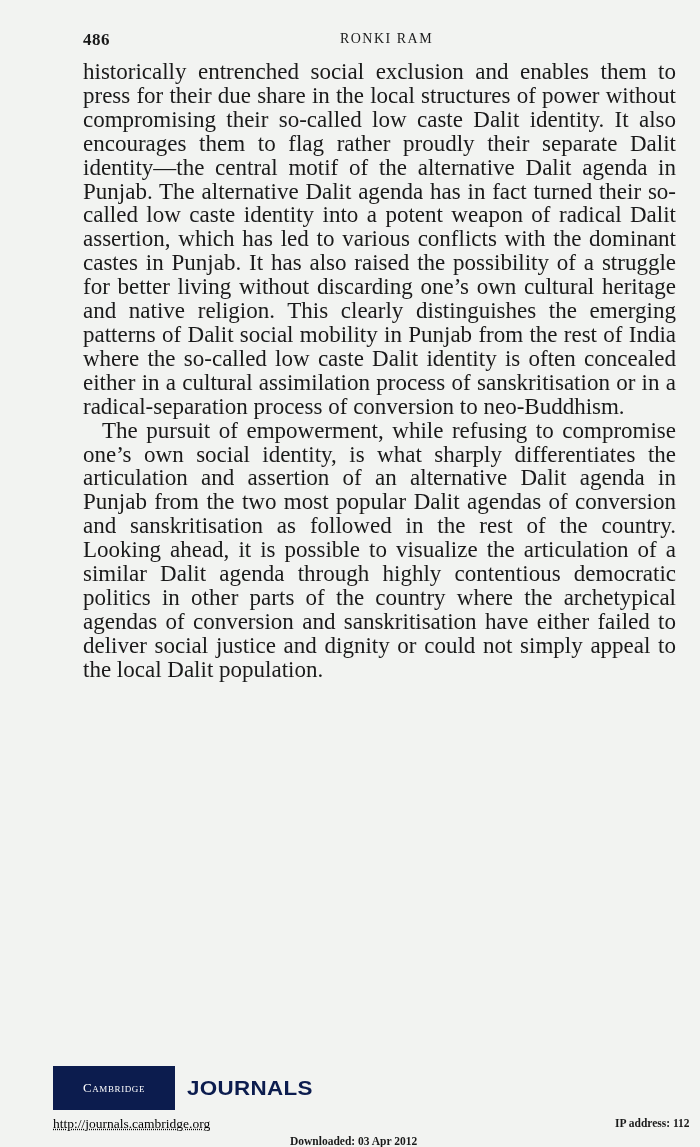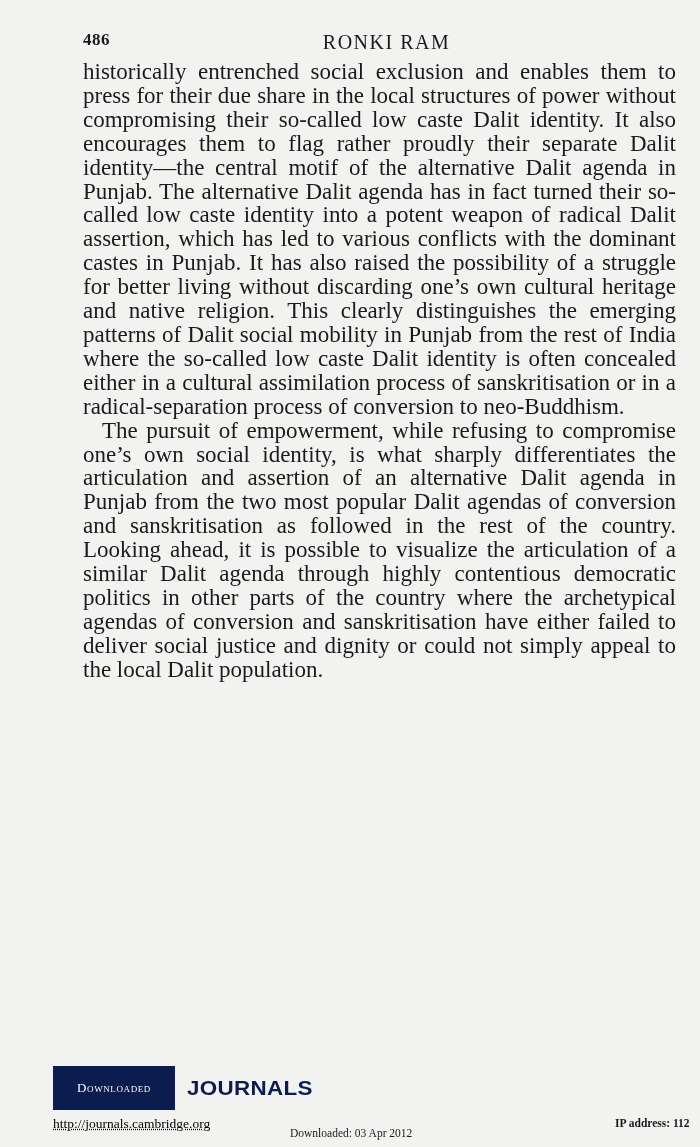--- a/index.html
+++ b/index.html
@@ -29,21 +29,21 @@
       font-size: 17px;
       font-weight: bold;
       letter-spacing: 0.5px;
     }
     .running-title {
       position: absolute;
       left: 0;
       right: 0;
       top: 1px;
       text-align: center;
-      font-size: 20px;
+      font-size: 14px;
       letter-spacing: 1.5px;
       padding-left: 14px;
     }
     .body-text {
       position: absolute;
       top: 60px;
       left: 83px;
       width: 593px;
       font-size: 23px;
       line-height: 23.9px;
@@ -101,23 +101,23 @@
       left: 0;
       top: 0;
       font-size: 13.5px;
       color: #000000;
       text-decoration: underline;
       text-decoration-style: dotted;
     }
     .footer-downloaded {
       position: absolute;
       left: 237px;
-      top: 11px;
+      top: 19px;
       font-size: 11.5px;
-      font-weight: normal;
+      font-weight: bold;
     }
     .footer-ip {
       position: absolute;
       left: 562px;
       top: 1px;
       font-size: 11.5px;
       font-weight: bold;
     }
   </style>
 </head>
@@ -128,21 +128,21 @@
   <span class="running-title">RONKI RAM</span>
 </div>
 
 <div class="body-text">
   <p>historically entrenched social exclusion and enables them to press for their due share in the local structures of power without compromising their so-called low caste Dalit identity. It also encourages them to flag rather proudly their separate Dalit identity—the central motif of the alternative Dalit agenda in Punjab. The alternative Dalit agenda has in fact turned their so-called low caste identity into a potent weapon of radical Dalit assertion, which has led to various conflicts with the dominant castes in Punjab. It has also raised the possibility of a struggle for better living without discarding one’s own cultural heritage and native religion. This clearly distinguishes the emerging patterns of Dalit social mobility in Punjab from the rest of India where the so-called low caste Dalit identity is often concealed either in a cultural assimilation process of sanskritisation or in a radical-separation process of conversion to neo-Buddhism.</p>
   <p class="indent">The pursuit of empowerment, while refusing to compromise one’s own social identity, is what sharply differentiates the articulation and assertion of an alternative Dalit agenda in Punjab from the two most popular Dalit agendas of conversion and sanskritisation as followed in the rest of the country. Looking ahead, it is possible to visualize the articulation of a similar Dalit agenda through highly contentious democratic politics in other parts of the country where the archetypical agendas of conversion and sanskritisation have either failed to deliver social justice and dignity or could not simply appeal to the local Dalit population.</p>
 </div>
 
 <div class="footer-logo">
   <div class="logo-box">
-    <span>Downloaded</span>
+    <span>Cambridge</span>
   </div>
   <span class="logo-journals">JOURNALS</span>
 </div>
 
 <div class="footer-line">
   <a class="footer-url">http://journals.cambridge.org</a>
   <span class="footer-downloaded">Downloaded: 03 Apr 2012</span>
   <span class="footer-ip">IP address: 112</span>
 </div>
 

